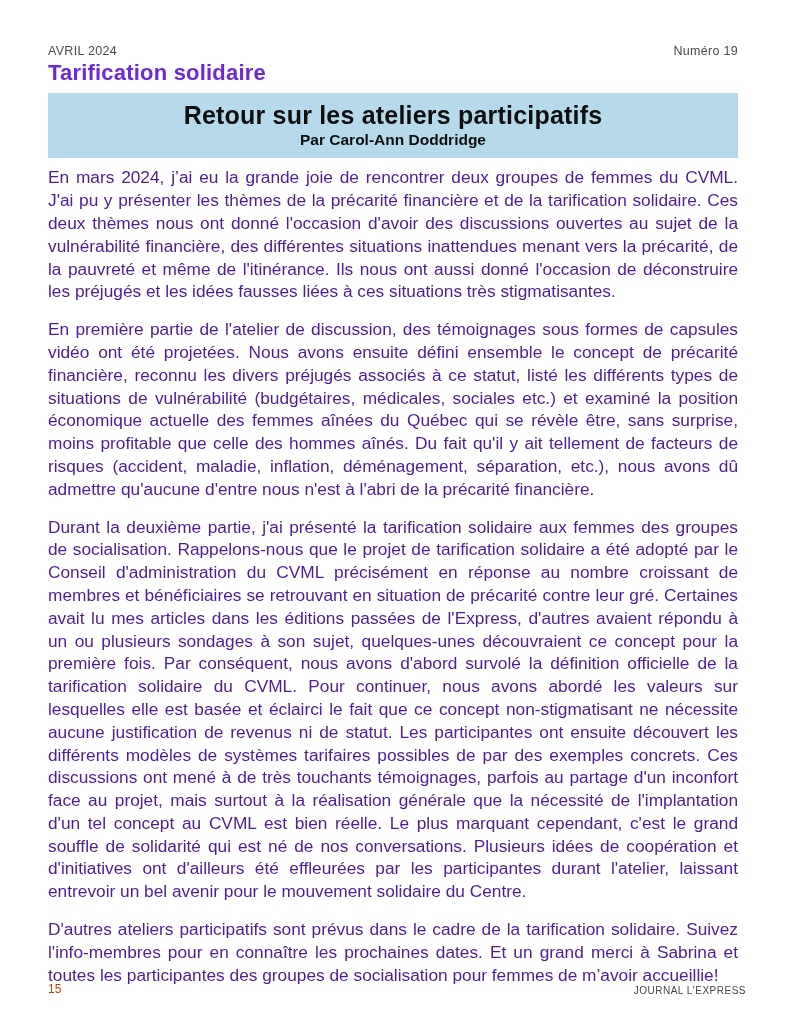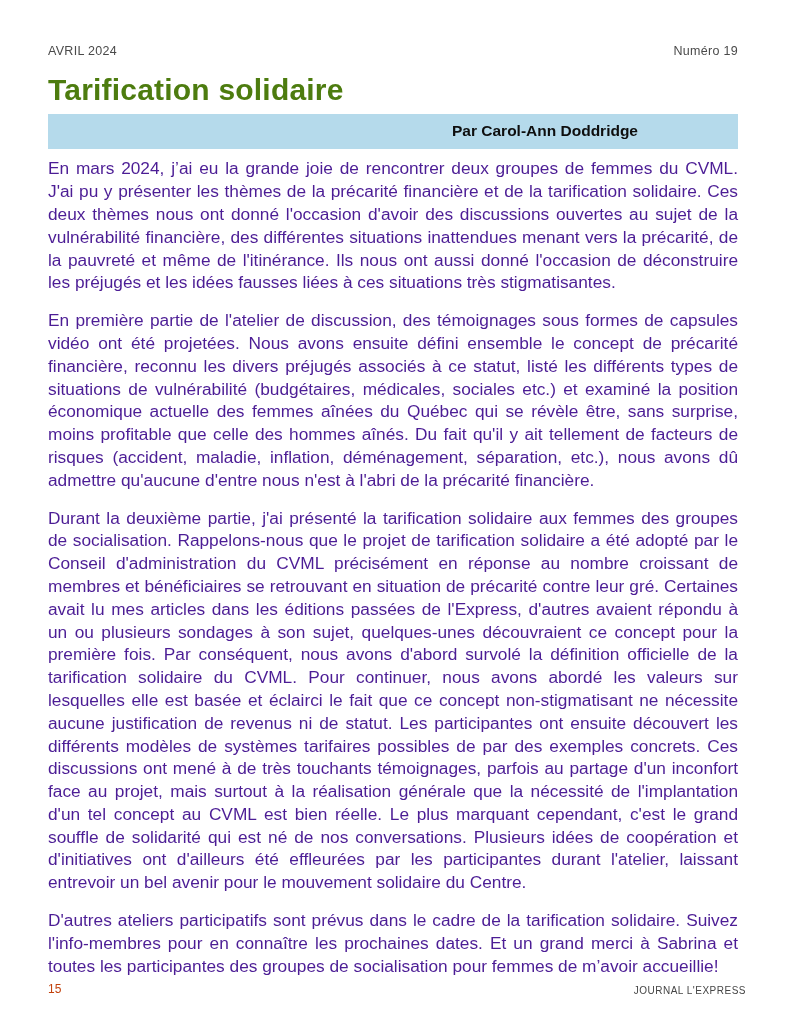--- a/index.html
+++ b/index.html
@@ -21,43 +21,42 @@
   .meta-row {
     display: flex;
     justify-content: space-between;
     align-items: baseline;
     font-size: 12.5px;
     color: #4a4a4a;
     letter-spacing: 0.3px;
   }
 
   .page-title {
-    margin-top: 15px;
-    font-size: 30px;
+    margin-top: 2px;
+    font-size: 22px;
     font-weight: bold;
-    color: #4d7c0f;
+    color: #6d28d9;
     letter-spacing: 0.2px;
   }
 
   .banner {
     margin-top: 7px;
     background: #b5daeb; 
     padding: 7px 0 9px 0;
   }
   .banner-title {
     text-align: center;
     font-size: 25px;
     font-weight: bold;
     color: #0e0e0e;
     letter-spacing: 0.2px;
     line-height: 1.2;
   }
   .banner-byline {
-    text-align: right;
-    padding-right: 100px;
+    text-align: center;
     font-size: 15.5px;
     font-weight: bold;
     color: #0e0e0e;
     line-height: 1.25;
   }
 
   .article {
     margin-top: 8px;
     font-size: 17.3px;
     line-height: 22.8px;
@@ -91,20 +90,21 @@
   <div class="content">
 
     <div class="meta-row">
       <span>AVRIL 2024</span>
       <span>Numéro 19</span>
     </div>
 
     <h1 class="page-title">Tarification solidaire</h1>
 
     <div class="banner" style="background: rgb(181, 218, 235);">
+      <div class="banner-title">Retour sur les ateliers participatifs</div>
       <div class="banner-byline">Par Carol-Ann Doddridge</div>
     </div>
 
     <div class="article" style="color: #4c1d95;">
       <p>En mars 2024, j’ai eu la grande joie de rencontrer deux groupes de femmes du CVML. J'ai pu y présenter les thèmes de la précarité financière et de la tarification solidaire. Ces deux thèmes nous ont donné l'occasion d'avoir des discussions ouvertes au sujet de la vulnérabilité financière, des différentes situations inattendues menant vers la précarité, de la pauvreté et même de l'itinérance. Ils nous ont aussi donné l'occasion de déconstruire les préjugés et les idées fausses liées à ces situations très stigmatisantes.</p>
       <p>En première partie de l'atelier de discussion, des témoignages sous formes de capsules vidéo ont été projetées. Nous avons ensuite défini ensemble le concept de précarité financière, reconnu les divers préjugés associés à ce statut, listé les différents types de situations de vulnérabilité (budgétaires, médicales, sociales etc.) et examiné la position économique actuelle des femmes aînées du Québec qui se révèle être, sans surprise, moins profitable que celle des hommes aînés. Du fait qu'il y ait tellement de facteurs de risques (accident, maladie, inflation, déménagement, séparation, etc.), nous avons dû admettre qu'aucune d'entre nous n'est à l'abri de la précarité financière.</p>
       <p>Durant la deuxième partie, j'ai présenté la tarification solidaire aux femmes des groupes de socialisation. Rappelons-nous que le projet de tarification solidaire a été adopté par le Conseil d'administration du CVML précisément en réponse au nombre croissant de membres et bénéficiaires se retrouvant en situation de précarité contre leur gré. Certaines avait lu mes articles dans les éditions passées de l'Express, d'autres avaient répondu à un ou plusieurs sondages à son sujet, quelques-unes découvraient ce concept pour la première fois. Par conséquent, nous avons d'abord survolé la définition officielle de la tarification solidaire du CVML. Pour continuer, nous avons abordé les valeurs sur lesquelles elle est basée et éclairci le fait que ce concept non-stigmatisant ne nécessite aucune justification de revenus ni de statut. Les participantes ont ensuite découvert les différents modèles de systèmes tarifaires possibles de par des exemples concrets. Ces discussions ont mené à de très touchants témoignages, parfois au partage d'un inconfort face au projet, mais surtout à la réalisation générale que la nécessité de l'implantation d'un tel concept au CVML est bien réelle. Le plus marquant cependant, c'est le grand souffle de solidarité qui est né de nos conversations. Plusieurs idées de coopération et d'initiatives ont d'ailleurs été effleurées par les participantes durant l'atelier, laissant entrevoir un bel avenir pour le mouvement solidaire du Centre.</p>
       <p>D'autres ateliers participatifs sont prévus dans le cadre de la tarification solidaire. Suivez l'info-membres pour en connaître les prochaines dates. Et un grand merci à Sabrina et toutes les participantes des groupes de socialisation pour femmes de m’avoir accueillie!</p>
     </div>
 

